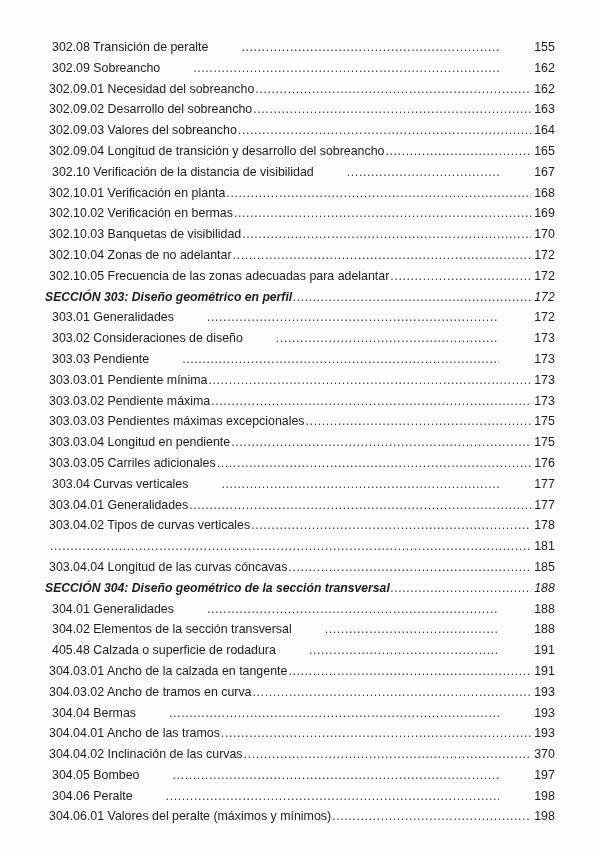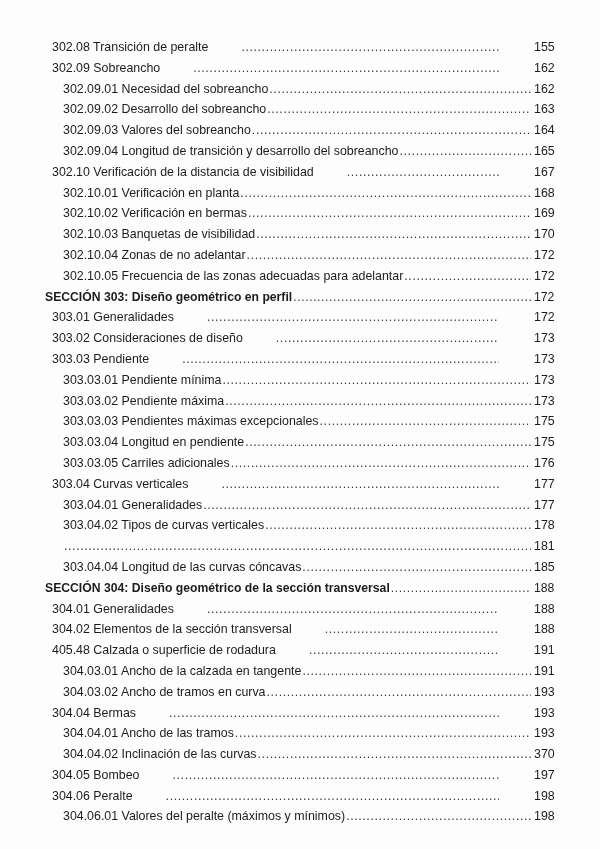--- a/index.html
+++ b/index.html
@@ -8,32 +8,32 @@
     font-family: "Liberation Sans", sans-serif; color: #1c1c1c;
     overflow: hidden;
   }
   .page { position: relative; width: 600px; height: 849px; }
   .toc { position: absolute; top: 37px; left: 0; width: 600px; margin: 0; padding: 0; list-style: none; }
   .entry {
     display: flex; align-items: baseline; height: 20.8px;
     font-size: 12.4px; line-height: 20.8px; white-space: nowrap;
     padding-right: 45px;
   }
-  .entry.lvl0 { padding-left: 45px; font-weight: bold; font-size: 12.2px; }
+  .entry.lvl0 { padding-left: 45px; font-weight: bold; font-size: 12.2px; font-style: italic; }
   .entry.lvl1 { padding-left: 52px; gap: 32px; }
-  .entry.lvl2 { padding-left: 63px; }
+  .entry.lvl2 { padding-left: 49px; }
   .entry .label { flex: 0 0 auto; }
   .entry .leader {
     flex: 1 1 auto; overflow: hidden; margin: 0 3px 0 1px;
     color: #3a3a3a; font-weight: normal; letter-spacing: 0.6px;
   }
   .entry .leader::before {
     content: "................................................................................................................................................................................................";
   }
-  .entry .page-num { flex: 0 0 auto; text-align: left; min-width: 21px; font-weight: normal; }
+  .entry .page-num { flex: 0 0 auto; text-align: center; min-width: 21px; font-weight: normal; }
 </style>
 </head>
 <body>
 
 <div class="page">
   <ul class="toc" id="toc">
       <li class="entry lvl1">
     <span class="label">302.08 Transición de peralte</span>
     <span class="leader"></span>
     <span class="page-num">155</span>

